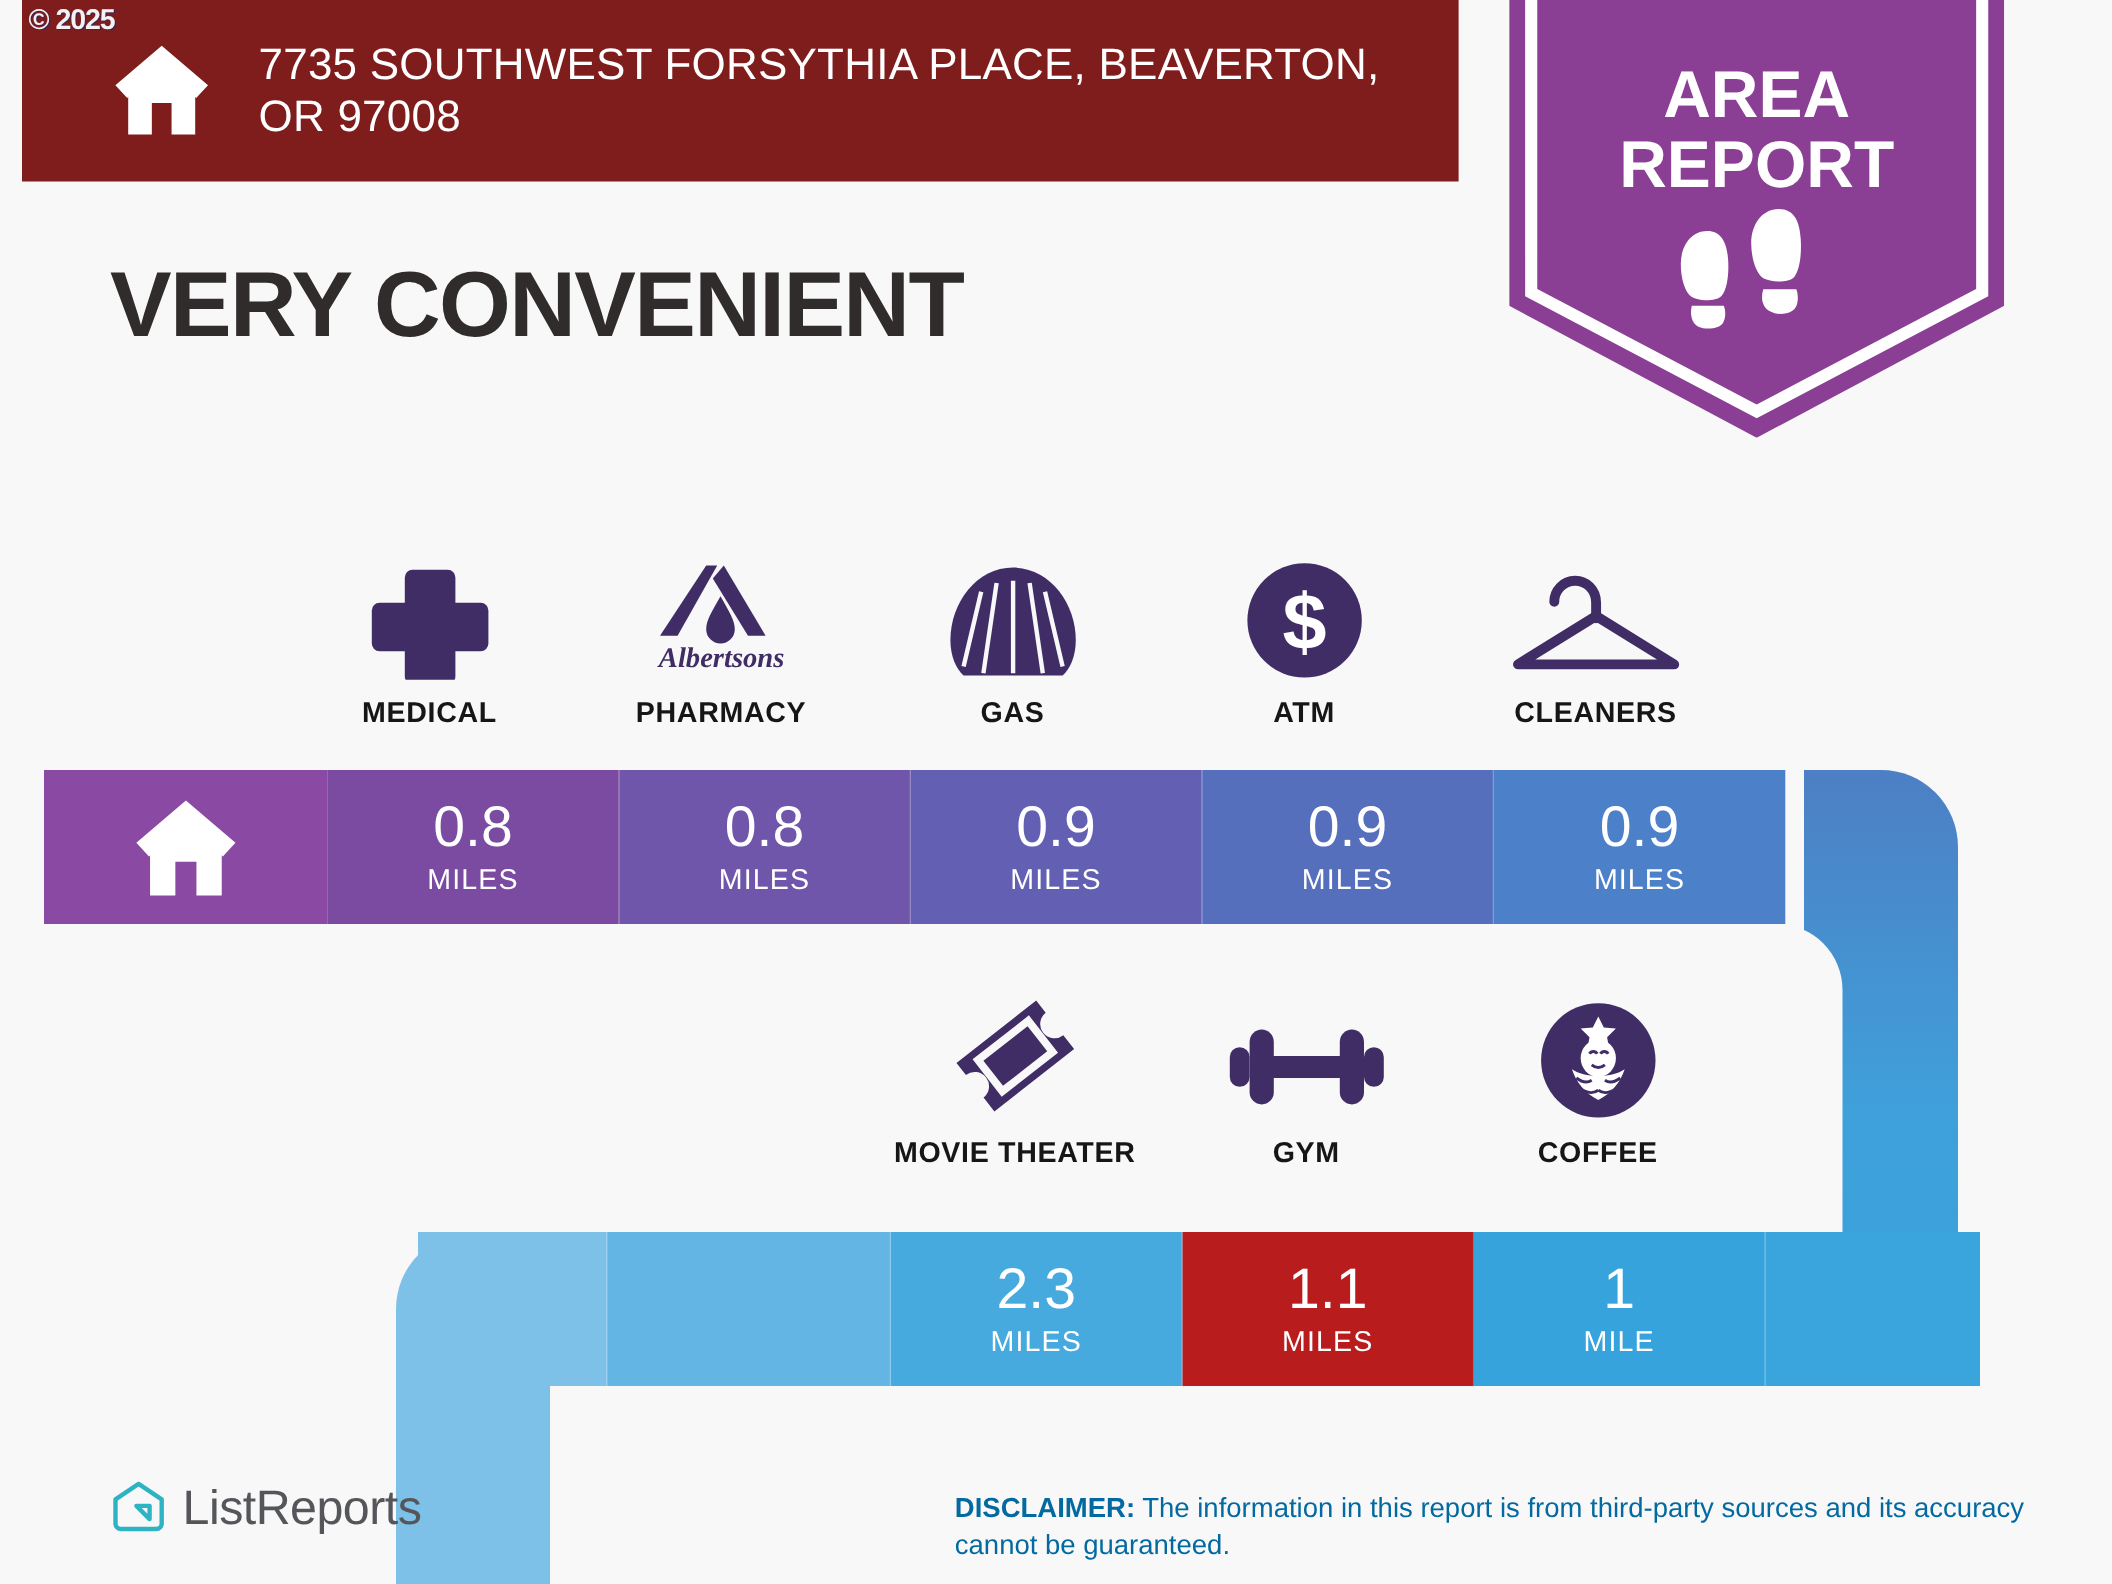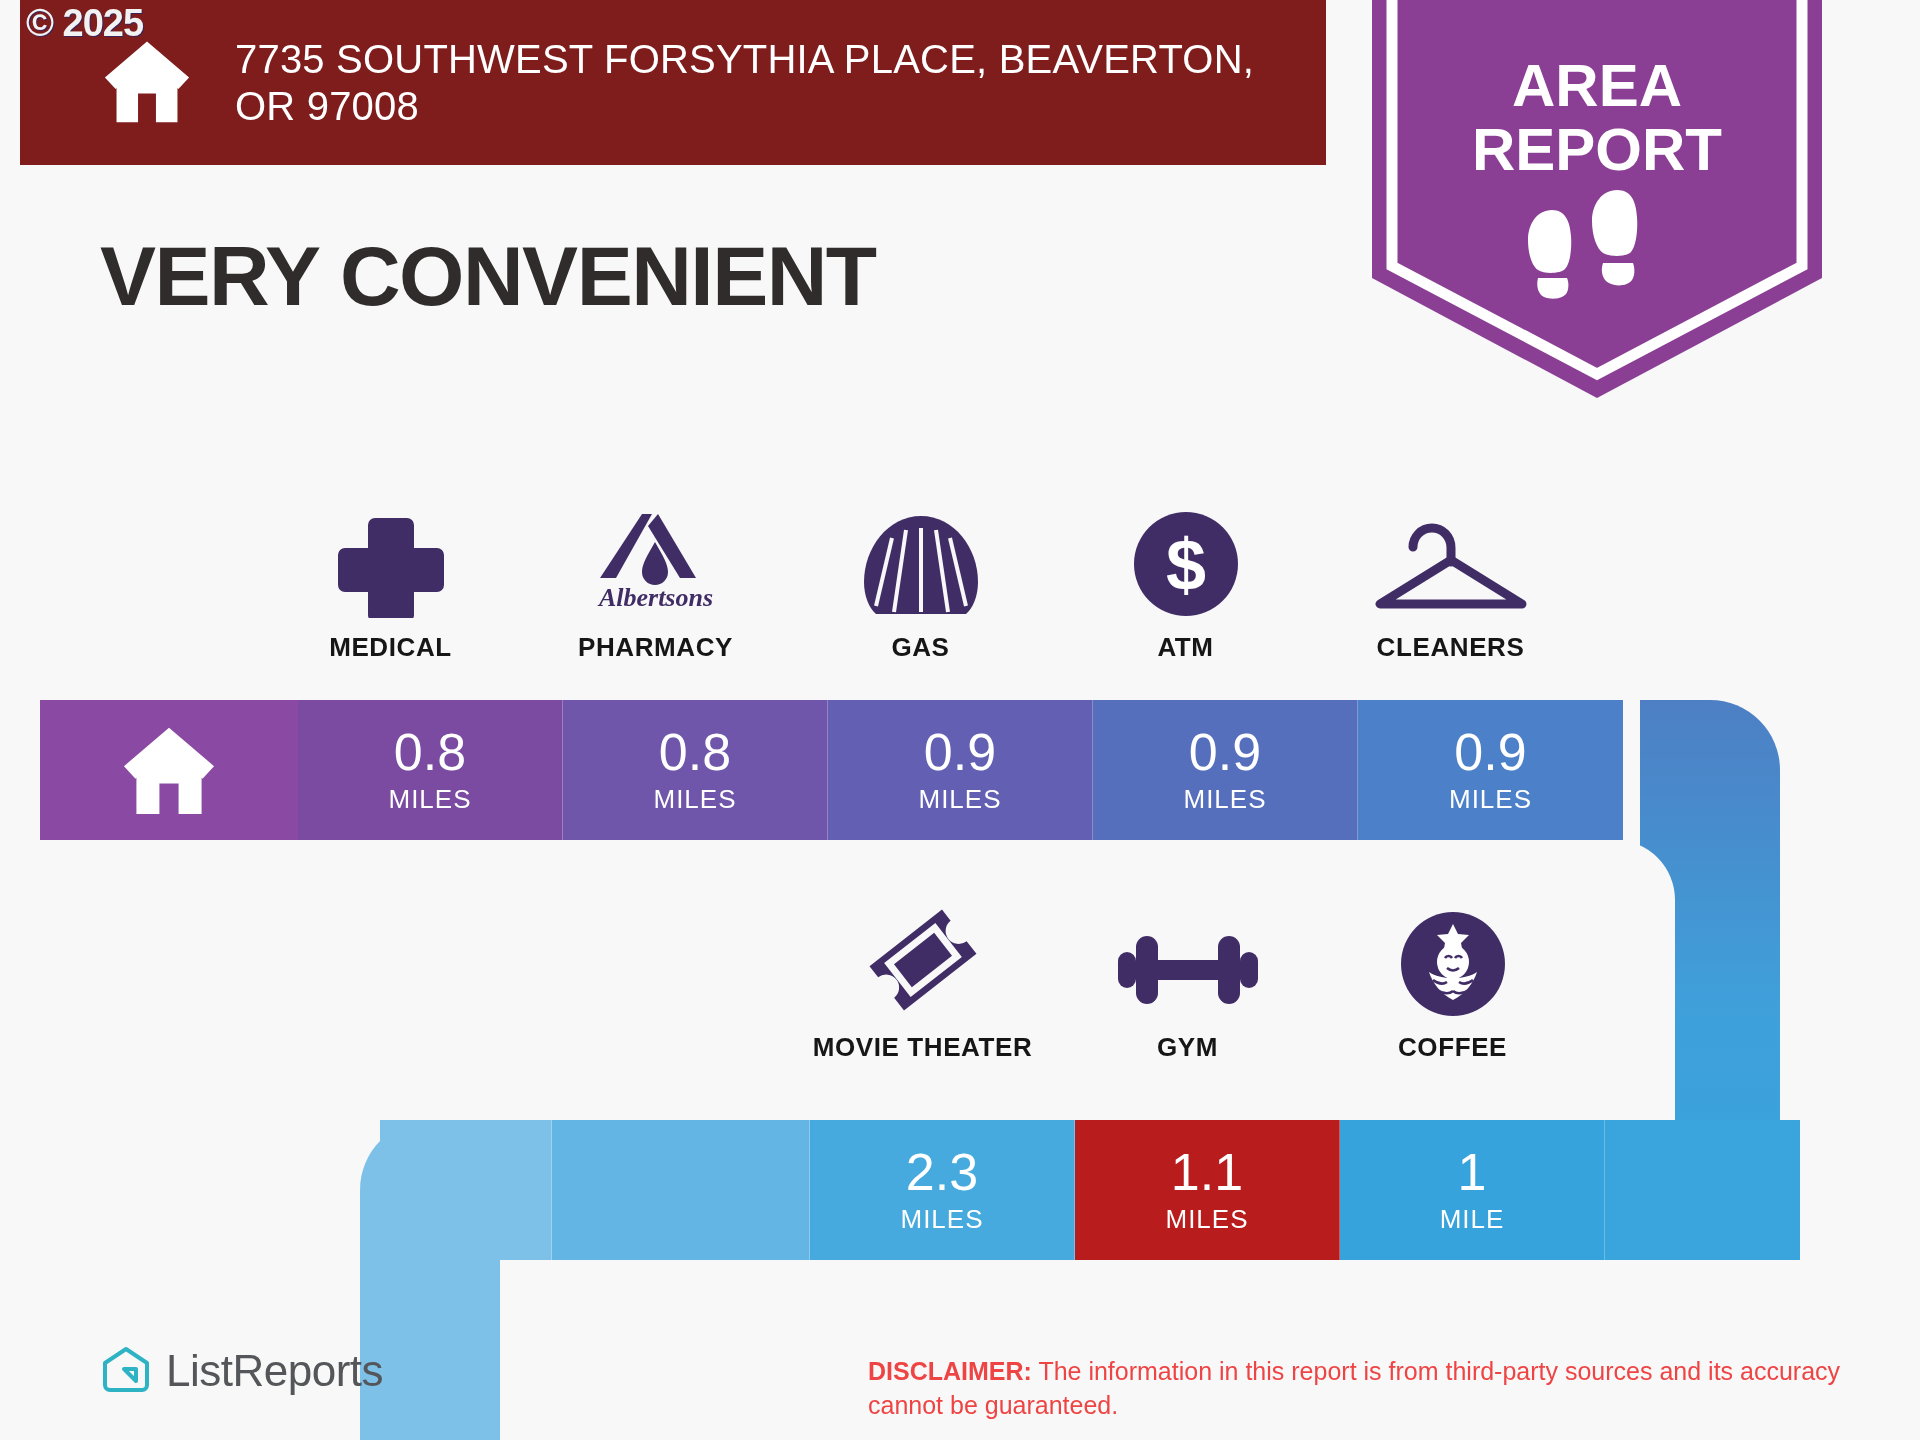--- a/index.html
+++ b/index.html
@@ -13,21 +13,21 @@
   .page{position:absolute;inset:0;background:#f8f8f9;}
 
   
   .header{
     position:absolute;left:20px;top:0;width:1306px;height:165px;
     background:#7f1d1d;
     display:flex;align-items:center;
   }
   .copyright{
     position:absolute;left:26px;top:2px;z-index:40;
-    color:#f2f2f2;font-weight:bold;font-size:38px;
+    color:#f2f2f2;font-weight:bold;font-size:26px;
     letter-spacing:-1px;font-family:"Liberation Sans",sans-serif;
     text-shadow:1px 1px 0 #3a2459;
   }
   .home-badge-icon{
     position:absolute;left:82px;top:38px;width:90px;height:86px;
   }
   .addr{
     position:absolute;left:215px;top:36px;width:1080px;
     color:#ffffff;font-size:40px;line-height:1.18;
     letter-spacing:.2px;font-weight:400;
@@ -120,21 +120,21 @@
   
   .footer-logo{
     position:absolute;left:100px;top:1345px;
     display:flex;align-items:center;gap:14px;z-index:20;
   }
   .footer-logo-text{
     font-size:44px;color:#545659;letter-spacing:-.5px;
   }
   .disclaimer{
     position:absolute;left:868px;top:1355px;width:1000px;
-    font-size:25px;line-height:1.34;color:#ef4444;z-index:20;
+    font-size:25px;line-height:1.34;color:#0369a1;z-index:20;
   }
   .disclaimer b{font-weight:bold;}
 </style>
 </head>
 <body>
 
 <div class="page">
 
   <div class="header">
     <svg class="home-badge-icon" viewBox="0 0 100 96">

